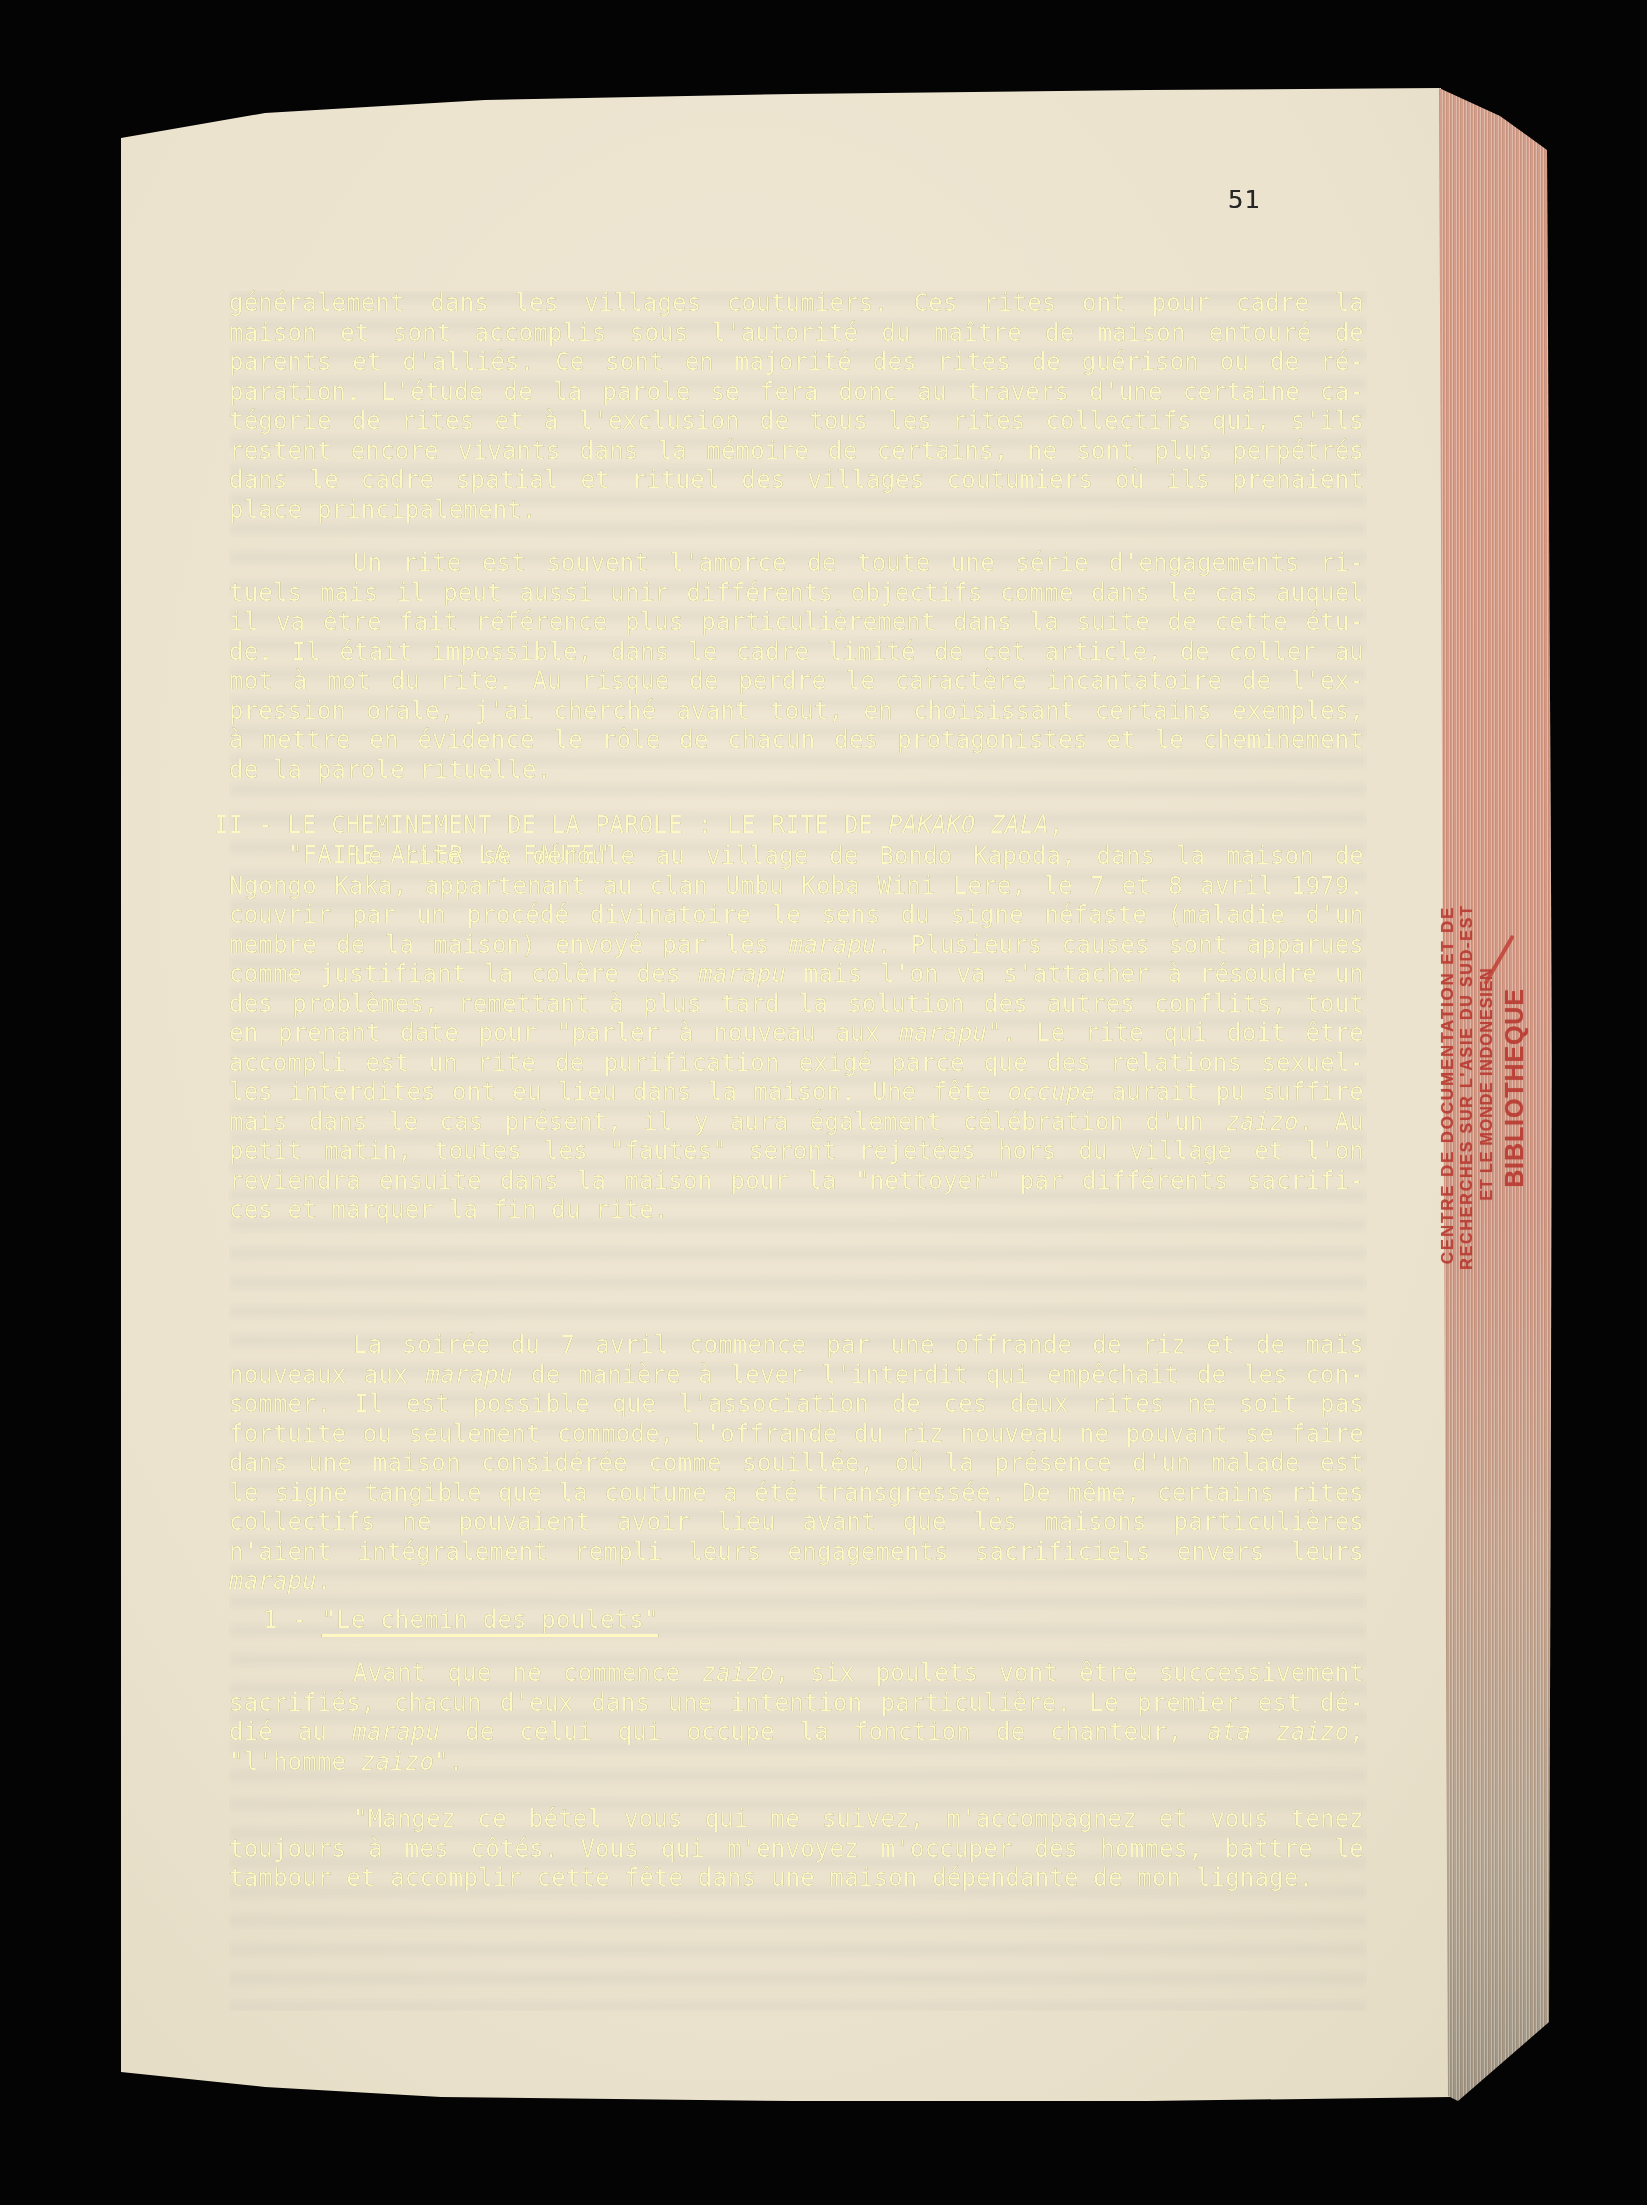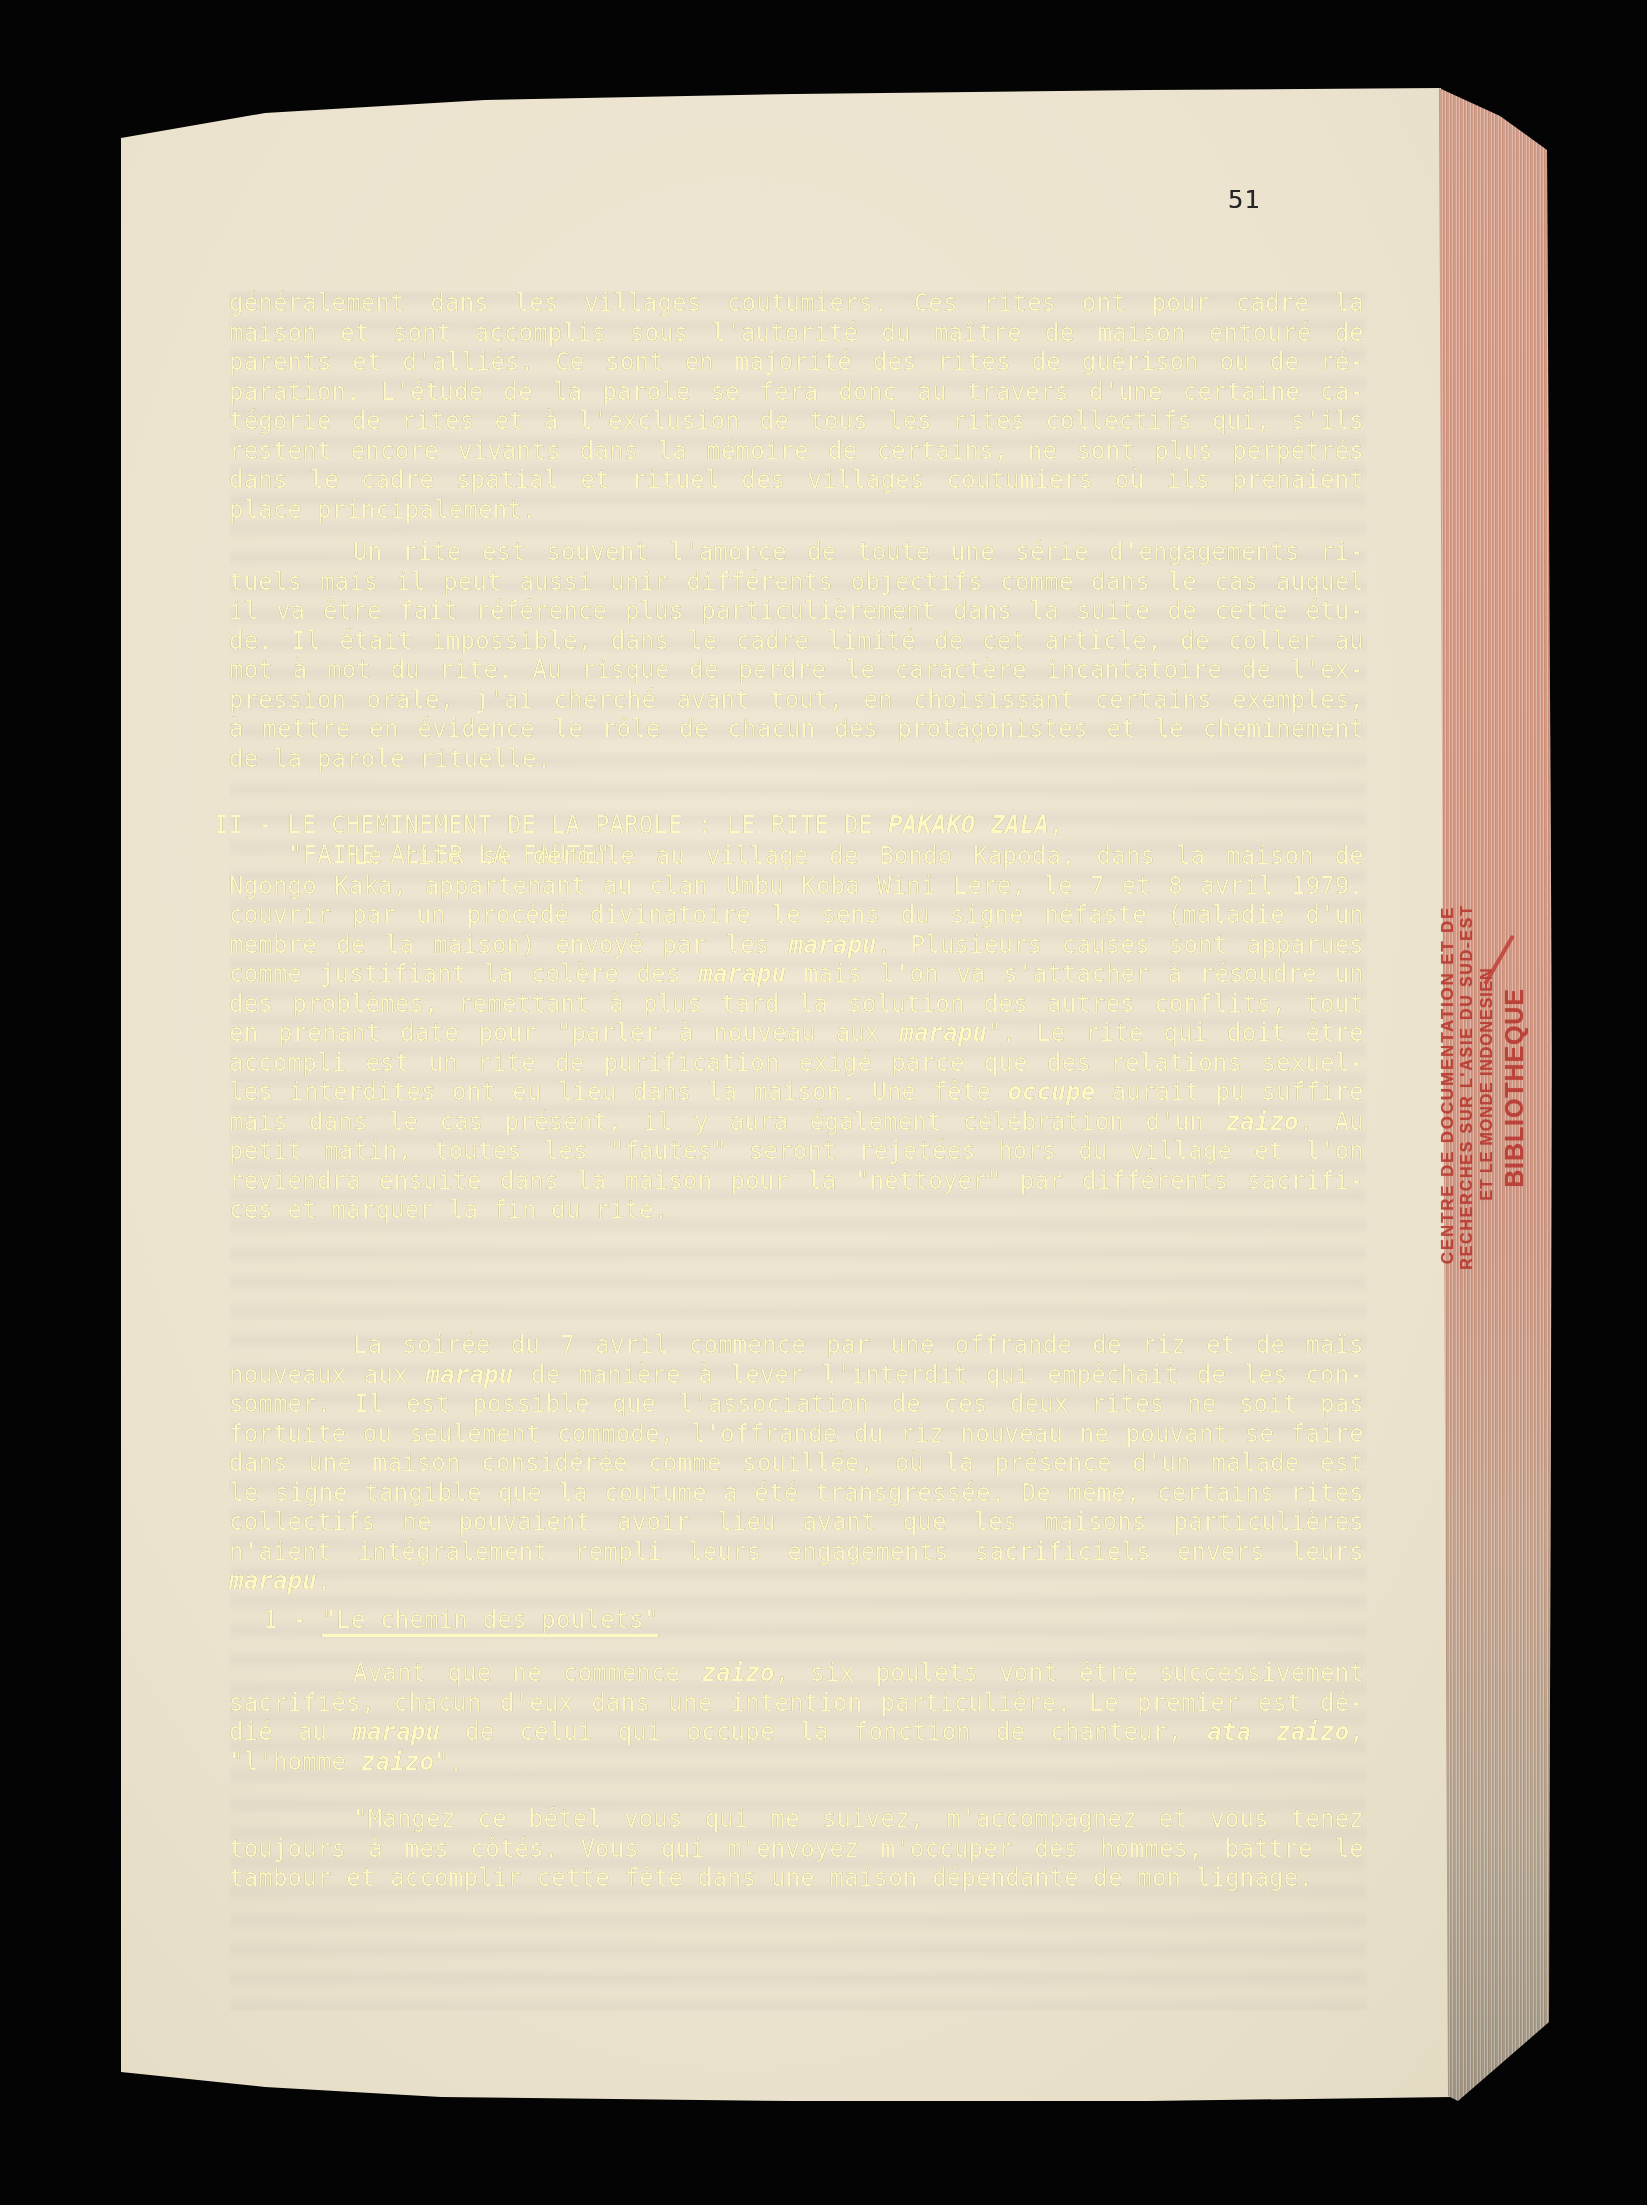--- a/index.html
+++ b/index.html
@@ -49,21 +49,21 @@
   .tblock{
     position:absolute;left:229px;width:1135px;
     font-size:24px;line-height:29.5px;color:#fef9c3;
     letter-spacing:0.2px;
     text-shadow:0 0 0.5px rgba(38,38,38,.65);
   }
   .line{text-align:justify;text-align-last:justify;white-space:nowrap;}
   .line.nojust{text-align:center;text-align-last:left;}
   .line.indent{text-indent:124px;}
   .line.hindent{text-indent:74px;}
-  .it{font-style:italic;font-weight:bold;}
+  .it{font-style:italic;}
   .ul{text-decoration:underline;text-decoration-thickness:2.6px;text-underline-offset:6.2px;}
   .pagenum{
     position:absolute;left:1228px;top:184px;
     font-size:25.6px;color:#262626;letter-spacing:0.9px;
     text-shadow:0 0 0.5px rgba(38,38,38,.6);
   }
   
   .stampline{
     position:absolute;transform:translate(-50%,-50%) rotate(-90deg);
     white-space:nowrap;font-family:"Liberation Sans", sans-serif;
@@ -93,21 +93,21 @@
   <div class="tblock" style="top:289px">
       <div class="line"><span>généralement dans les villages coutumiers. Ces rites ont pour cadre la</span></div>
       <div class="line"><span>maison et sont accomplis sous l'autorité du maître de maison entouré de</span></div>
       <div class="line"><span>parents et d'alliés. Ce sont en majorité des rites de guérison ou de ré-</span></div>
       <div class="line"><span>paration. L'étude de la parole se fera donc au travers d'une certaine ca-</span></div>
       <div class="line"><span>tégorie de rites et à l'exclusion de tous les rites collectifs qui, s'ils</span></div>
       <div class="line"><span>restent encore vivants dans la mémoire de certains, ne sont plus perpétrés</span></div>
       <div class="line"><span>dans le cadre spatial et rituel des villages coutumiers où ils prenaient</span></div>
       <div class="line nojust"><span>place principalement.</span></div>
     </div>
-  <div class="tblock" style="top:538px">
+  <div class="tblock" style="top:549px">
       <div class="line indent"><span>Un rite est souvent l'amorce de toute une série d'engagements ri-</span></div>
       <div class="line"><span>tuels mais il peut aussi unir différents objectifs comme dans le cas auquel</span></div>
       <div class="line"><span>il va être fait référence plus particulièrement dans la suite de cette étu-</span></div>
       <div class="line"><span>de. Il était impossible, dans le cadre limité de cet article, de coller au</span></div>
       <div class="line"><span>mot à mot du rite. Au risque de perdre le caractère incantatoire de l'ex-</span></div>
       <div class="line"><span>pression orale, j'ai cherché avant tout, en choisissant certains exemples,</span></div>
       <div class="line"><span>à mettre en évidence le rôle de chacun des protagonistes et le cheminement</span></div>
       <div class="line nojust"><span>de la parole rituelle.</span></div>
     </div>
   <div class="tblock" style="top:811px;left:214px;width:1150px">

